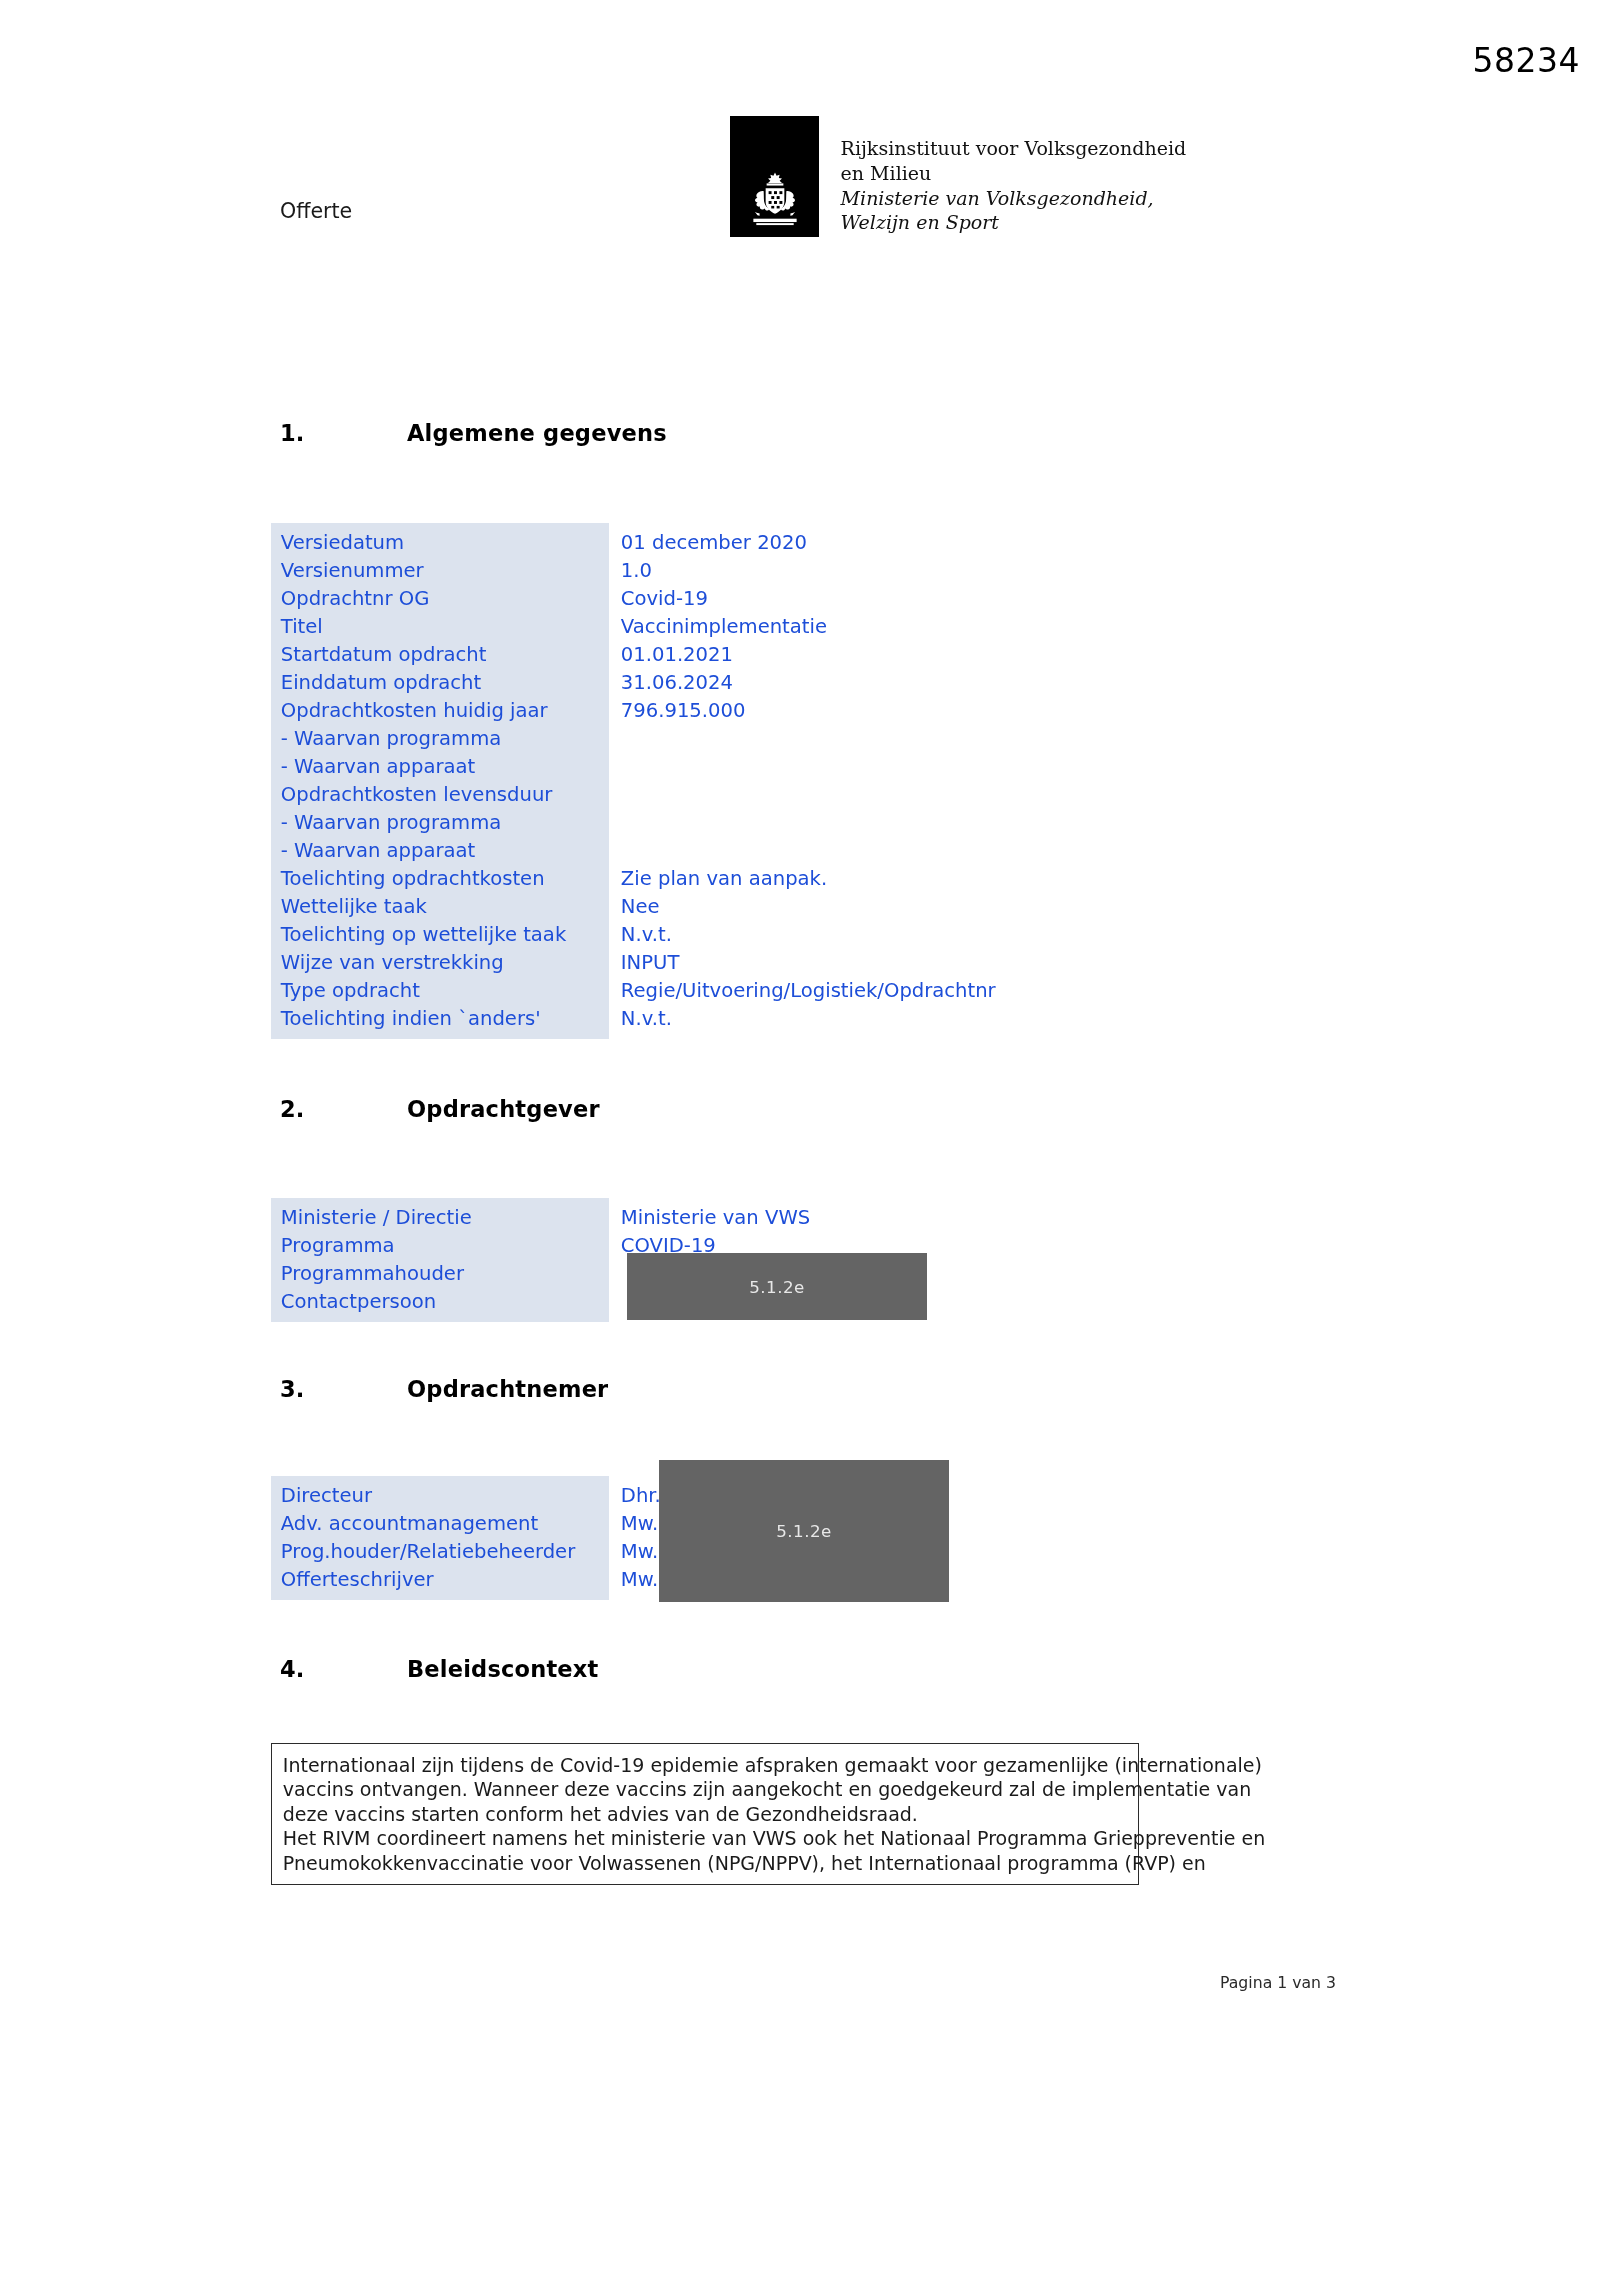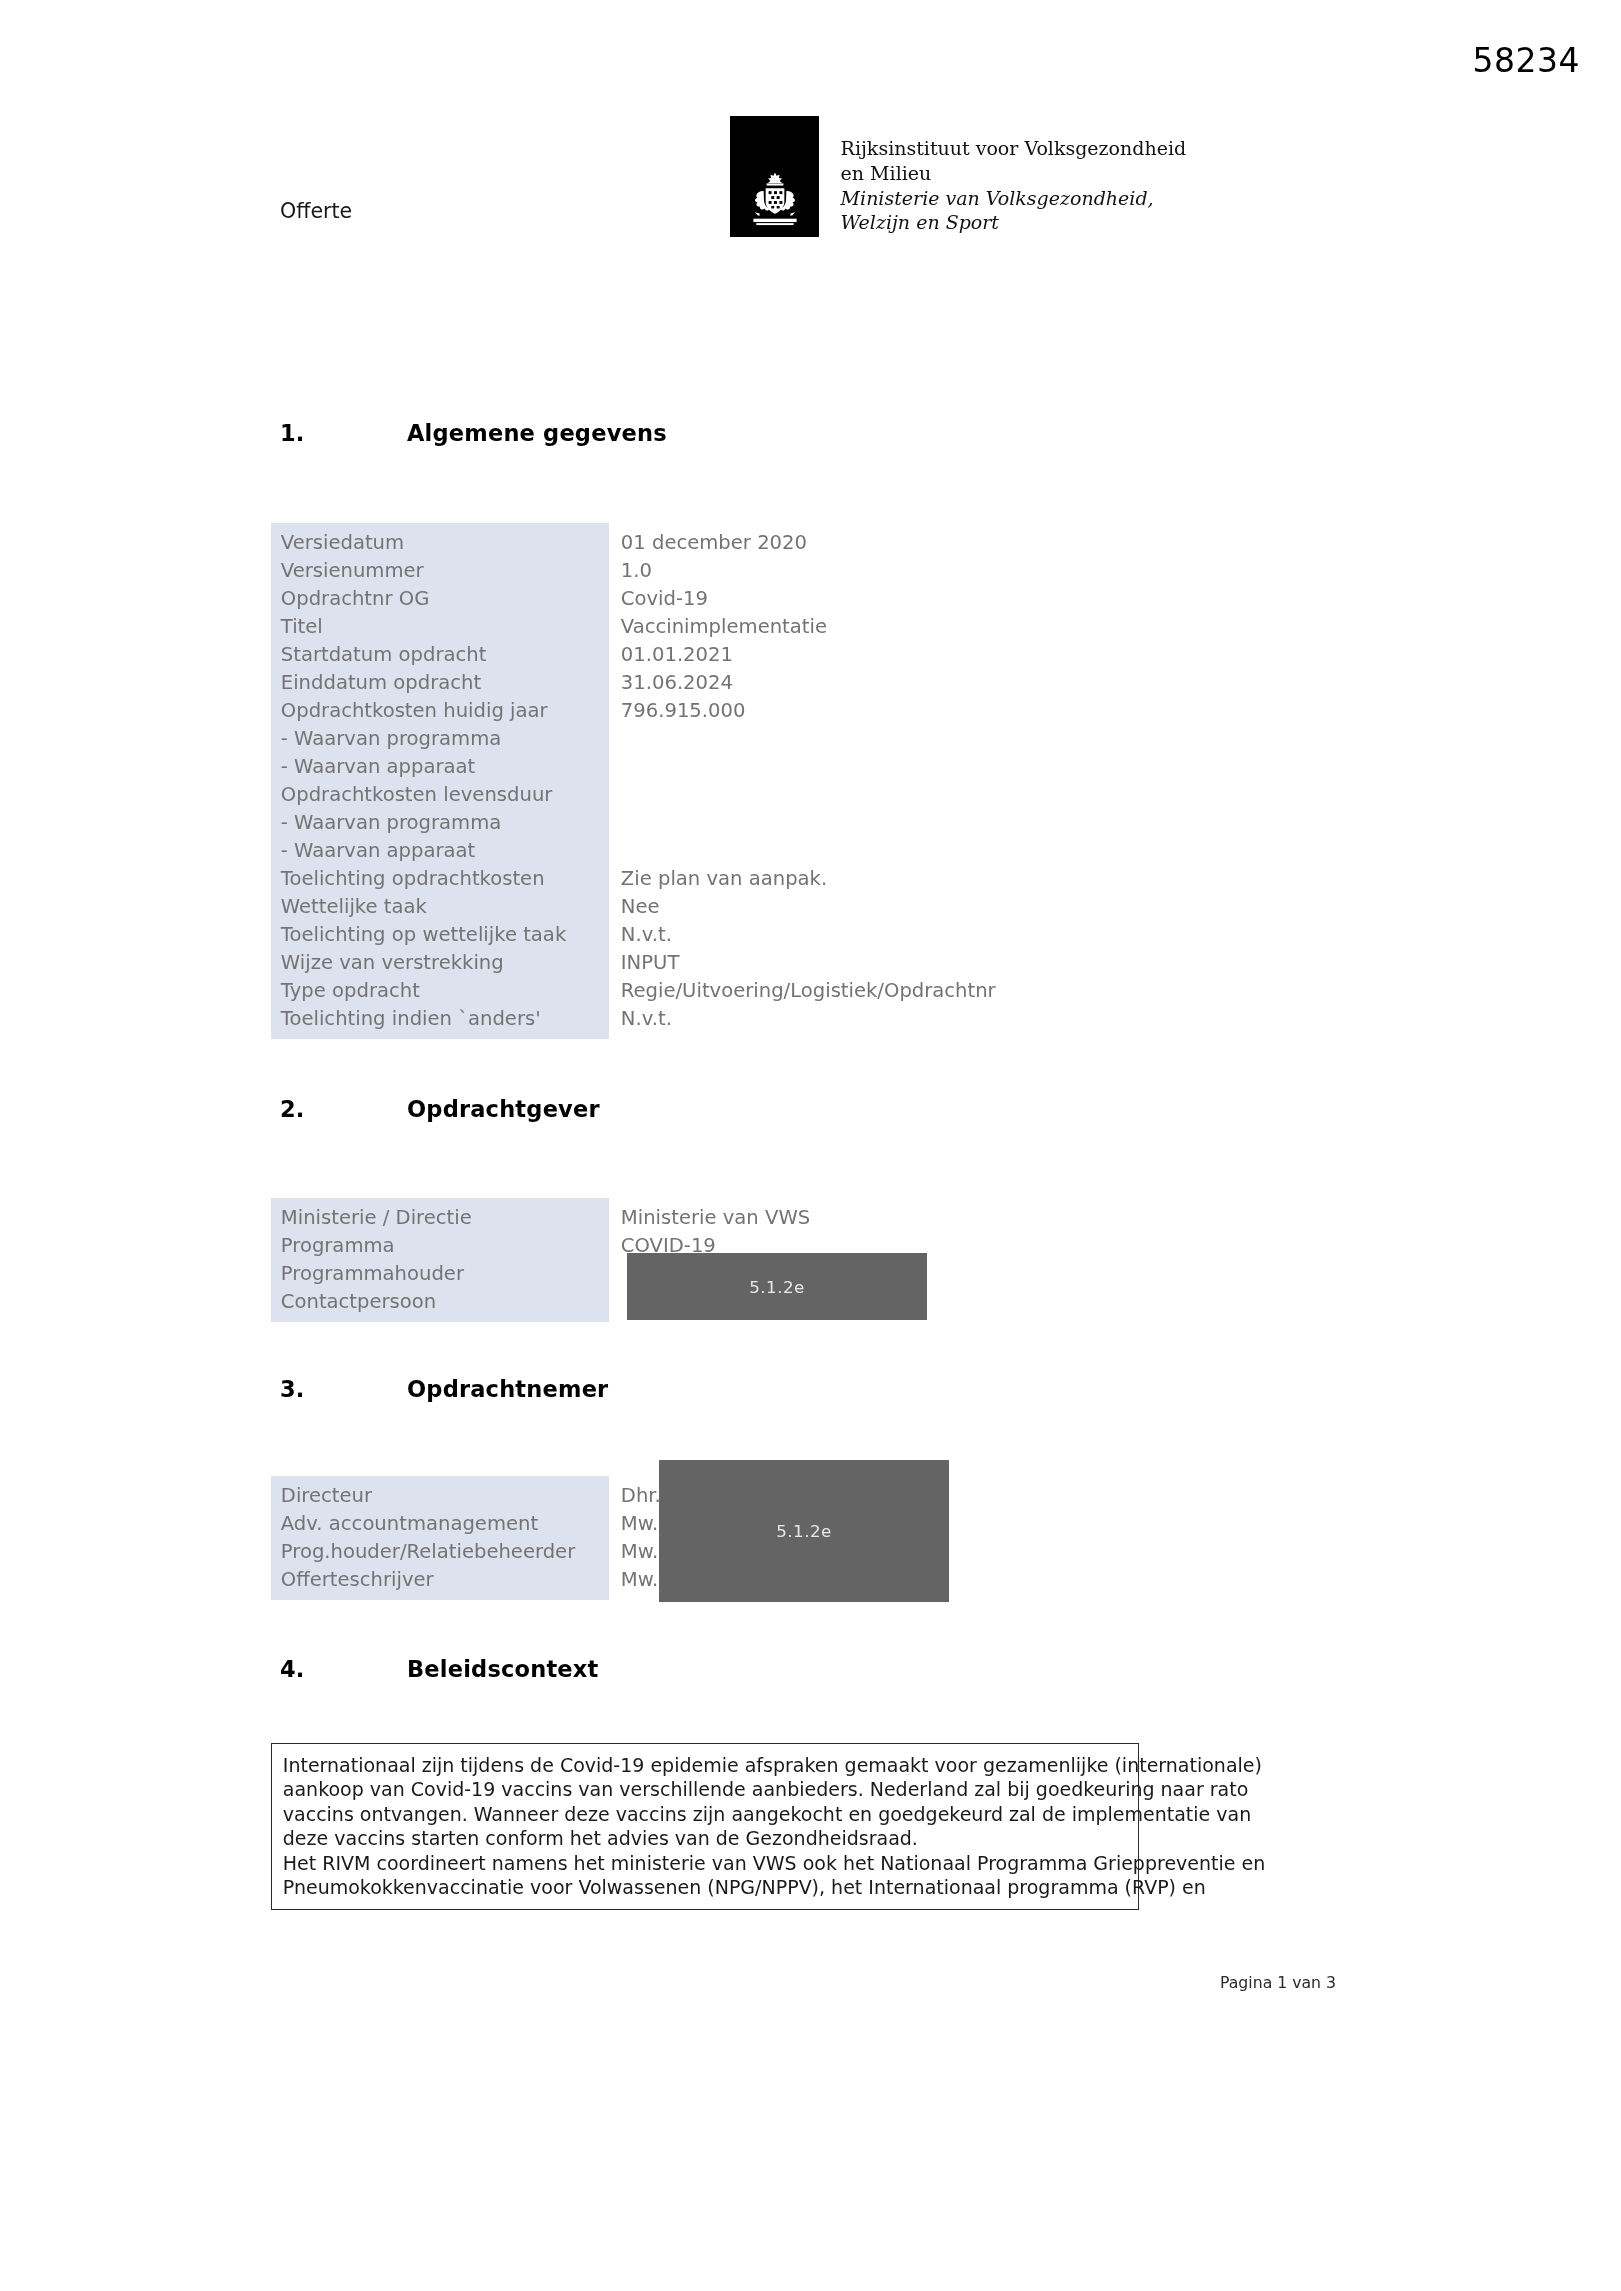--- a/index.html
+++ b/index.html
@@ -112,21 +112,21 @@
   .kv-values {
     padding: 5.9px 0 5.9px 0;
     box-sizing: border-box;
   }
   .kv-labels .row,
   .kv-values .row {
     font-size: 19.6px;
     line-height: 28px;
     height: 28px;
     white-space: nowrap;
-    color: #737373;
+    color: #1d4ed8;
   }
   .kv-values .row { padding-left: 11.8px; }
   .kv-values .row.blank { color: transparent; }
 
   
   .redaction {
     position: absolute;
     background: #646464;
     color: #e8e8e8;
     font-size: 16.7px;
@@ -307,21 +307,20 @@
 <div class="redaction" style="left:659px; top:1460px; width:290px; height:142px;">
   <span>5.1.2e</span>
 </div>
 
 <div class="section-head" style="left:280px; top:1656px;">
   <span class="num">4.</span><span>Beleidscontext</span>
 </div>
 
 <div id="context-box">
   <div class="pline">Internationaal zijn tijdens de Covid-19 epidemie afspraken gemaakt voor gezamenlijke (internationale)</div>
-  <div class="pline">aankoop van Covid-19 vaccins van verschillende aanbieders. Nederland zal bij goedkeuring naar rato</div>
   <div class="pline">vaccins ontvangen. Wanneer deze vaccins zijn aangekocht en goedgekeurd zal de implementatie van</div>
   <div class="pline">deze vaccins starten conform het advies van de Gezondheidsraad.</div>
   <div class="pline">Het RIVM coordineert namens het ministerie van VWS ook het Nationaal Programma Grieppreventie en</div>
   <div class="pline">Pneumokokkenvaccinatie voor Volwassenen (NPG/NPPV), het Internationaal programma (RVP) en</div>
 </div>
 
 <div id="page-footer">Pagina 1 van 3</div>
 
 
 </body></html>

